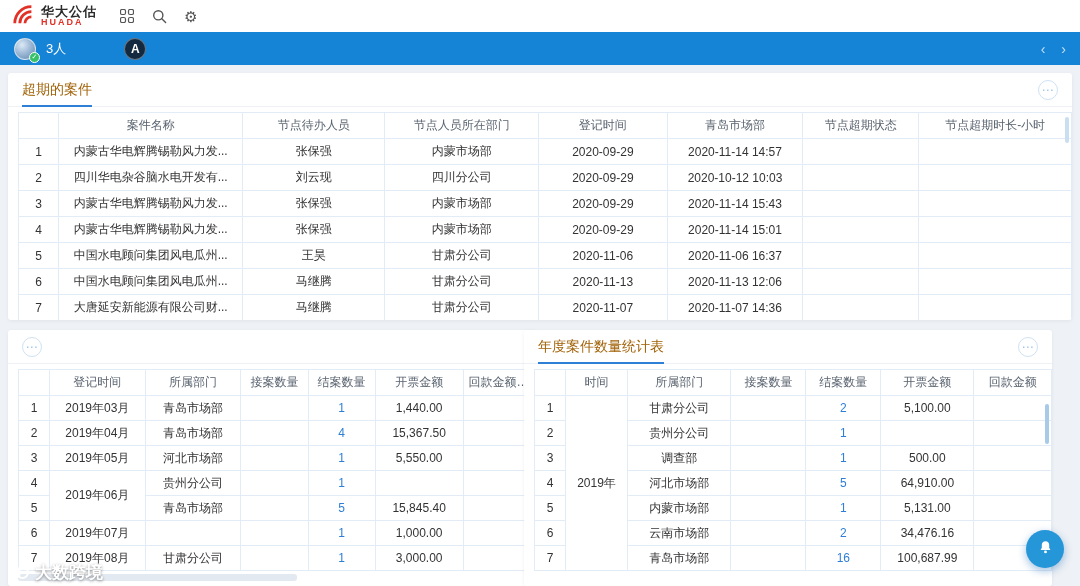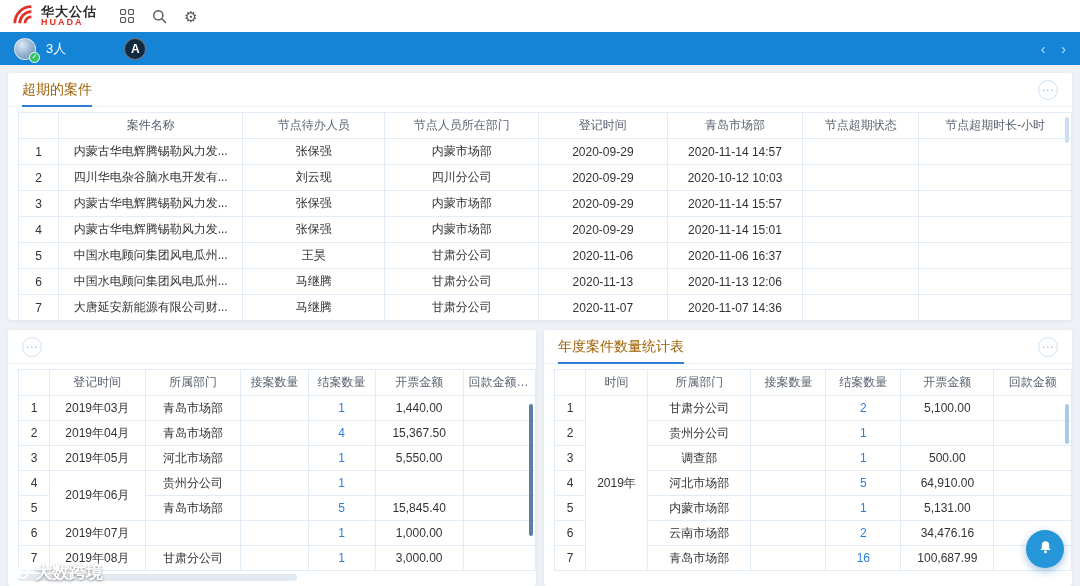--- a/index.html
+++ b/index.html
@@ -28,21 +28,21 @@
   .avatar-badge { position:absolute; right:-4px; bottom:-3px; width:11px; height:11px; border-radius:50%; background:#35c168; color:#fff; font-size:7px; display:flex; align-items:center; justify-content:center; border:1px solid #fff; }
   .user-count { margin-left:10px; font-size:13px;text-align:right; }
   .second-avatar { margin-left:58px; width:22px; height:22px; border-radius:50%; background:#13293f; color:#fff; font-size:12px; font-weight:bold; display:flex; align-items:center; justify-content:center; cursor:pointer; border:1px solid rgba(255,255,255,.35); }
   .bar-arrows { margin-left:auto; display:flex; gap:16px; font-size:14px; color:rgba(255,255,255,.75); }
   .bar-arrows span { cursor:pointer; }
 
   
   .panel { position:absolute; background:#fff; border-radius:3px; box-shadow:0 1px 4px rgba(0,0,0,.06); overflow:hidden; }
   .panel-overdue { left:8px; top:73px; width:1064px; height:247px; }
   .panel-monthly { left:8px; top:330px; width:528px; height:256px; }
-  .panel-yearly  { left:544px; top:330px; width:528px; height:256px; }
+  .panel-yearly  { left:524px; top:330px; width:528px; height:256px; }
   .panel-header { height:34px; display:flex; align-items:center; justify-content:space-between; padding:0 14px; border-bottom:1px solid #eef1f5; }
   .panel-title { font-size:14px; color:#a16207; height:34px; line-height:33px; border-bottom:2px solid #2e7fd6;text-align:center; }
   .more-btn { width:20px; height:20px; border-radius:50%; border:1px solid #cfe2f3; color:#9cc0e8; display:flex; align-items:center; justify-content:center; font-size:12px; letter-spacing:1px; cursor:pointer; }
 
   .table-wrap { padding:5px 0 0 10px; }
   .grid-table { width:100%; border-collapse:collapse; table-layout:fixed; font-size:12px; color:#333; }
   .grid-table th, .grid-table td { border:1px solid #e2ecf6; text-align:center; padding:0 5px; overflow:hidden; white-space:nowrap; text-overflow:ellipsis; font-weight:normal; }
   .grid-table th { color:#5a6470; height:26px; }
   .rows-26 td { height:26px; }
   .rows-25 td { height:25px; }
@@ -165,21 +165,21 @@
             <td>2020-10-12 10:03</td>
             <td></td>
             <td></td>
           </tr>
           <tr>
             <td>3</td>
             <td>内蒙古华电辉腾锡勒风力发...</td>
             <td>张保强</td>
             <td>内蒙市场部</td>
             <td>2020-09-29</td>
-            <td>2020-11-14 15:57</td>
+            <td>2020-11-14 15:43</td>
             <td></td>
             <td></td>
           </tr>
           <tr>
             <td>4</td>
             <td>内蒙古华电辉腾锡勒风力发...</td>
             <td>张保强</td>
             <td>内蒙市场部</td>
             <td>2020-09-29</td>
             <td>2020-11-14 15:01</td>

